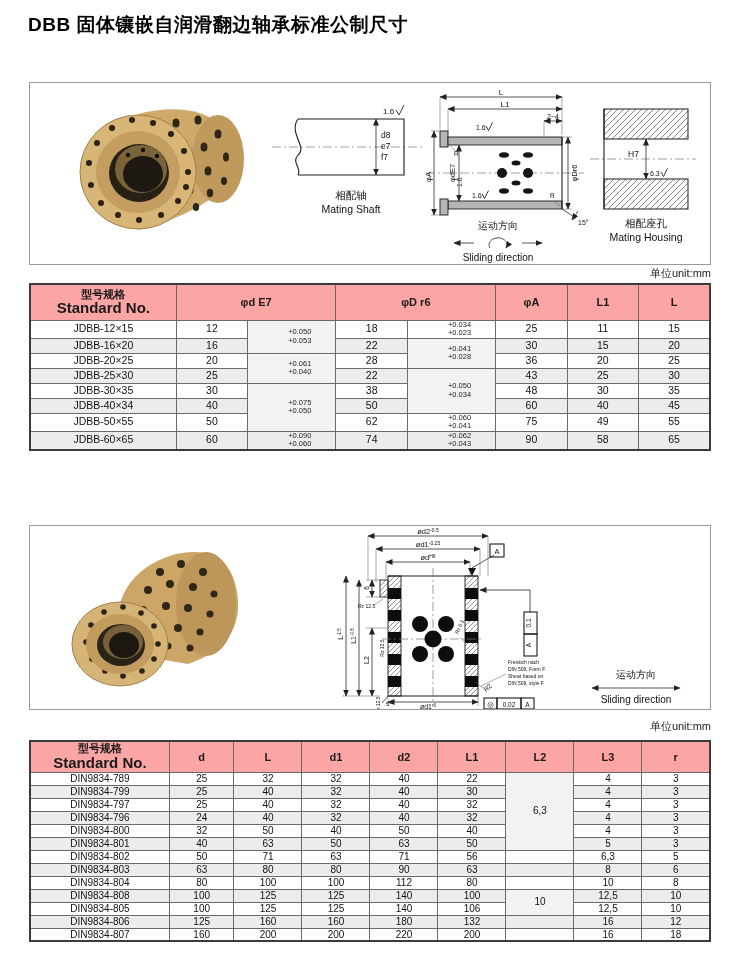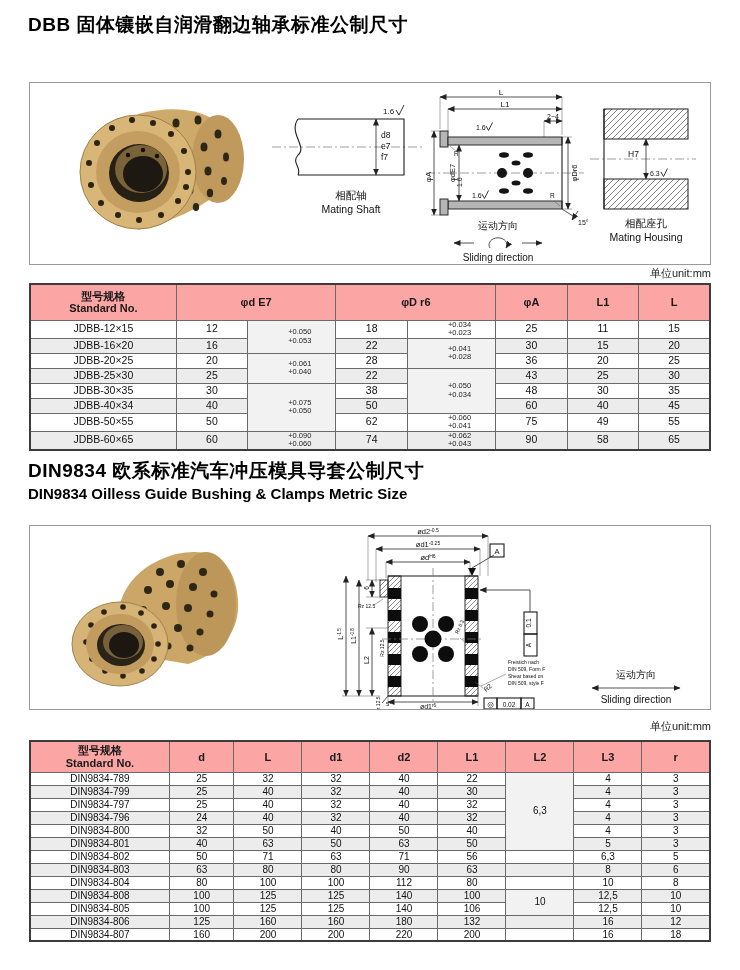--- a/index.html
+++ b/index.html
@@ -21,21 +21,21 @@
   .unit { position:absolute; left:29px; width:682px; text-align:right;
           font-family:Liberation Sans, sans-serif; font-size:11px; color:#222; }
   #unit1 { top:266px; }
   #unit2 { top:719px; }
 
   table.spec { position:absolute; left:29px; width:682px; border-collapse:collapse;
                table-layout:fixed; text-align:center; border:2px solid #3c3c3c; background:#fff; }
   table.spec th, table.spec td { border:1px solid #6a6a6a; padding:0 1px; line-height:1.12; }
   table.spec thead th { background:#fca5a5; font-weight:700; font-size:11px; color:#1a1a1a; }
   table.spec thead .hm-zh { font-size:11px; }
-  table.spec thead .hm-en { font-size:11px; }
+  table.spec thead .hm-en { font-size:15px; }
   #table1 { top:283px; font-size:10.5px; }
   #table1 thead th { height:36px; }
   #table1 tbody td { height:15px; }
   #table2 { top:740px; font-size:10px; }
   #table2 thead th { height:31px; }
   #table2 tbody td { height:13px; }
   table.spec tbody tr:nth-child(even) td { background:#ececec; }
   table.spec tbody td.mg { background:#f2f2f2 !important; }
   table.spec tbody td.tol div { font-size:7.5px; line-height:8.5px; color:#222;padding-left:16px; }
 
@@ -325,24 +325,20 @@
             <div>+0.062</div>
             <div>+0.043</div>
           </td>
           <td>90</td>
           <td>58</td>
           <td>65</td>
         </tr>
       </tbody>
   </table>
 
-  <div class="sec-title" id="title2">
-    <div class="zh">DIN9834 欧系标准汽车冲压模具导套公制尺寸</div>
-    <div class="en">DIN9834 Oilless Guide Bushing &amp; Clamps Metric Size</div>
-  </div>
 
   <div class="panel" id="panel2">
     <svg width="680" height="183" viewBox="0 0 680 183">
       <defs>
         <marker id="ar2" markerUnits="userSpaceOnUse" markerWidth="7" markerHeight="6" refX="6.5" refY="3" orient="auto-start-reverse">
           <path d="M0,0 L7,3 L0,6 Z" fill="#222"></path>
         </marker>
         <pattern id="hp2" patternUnits="userSpaceOnUse" width="5" height="5">
           <path d="M0,5 L5,0" stroke="#444" stroke-width=".6"></path>
         </pattern>

